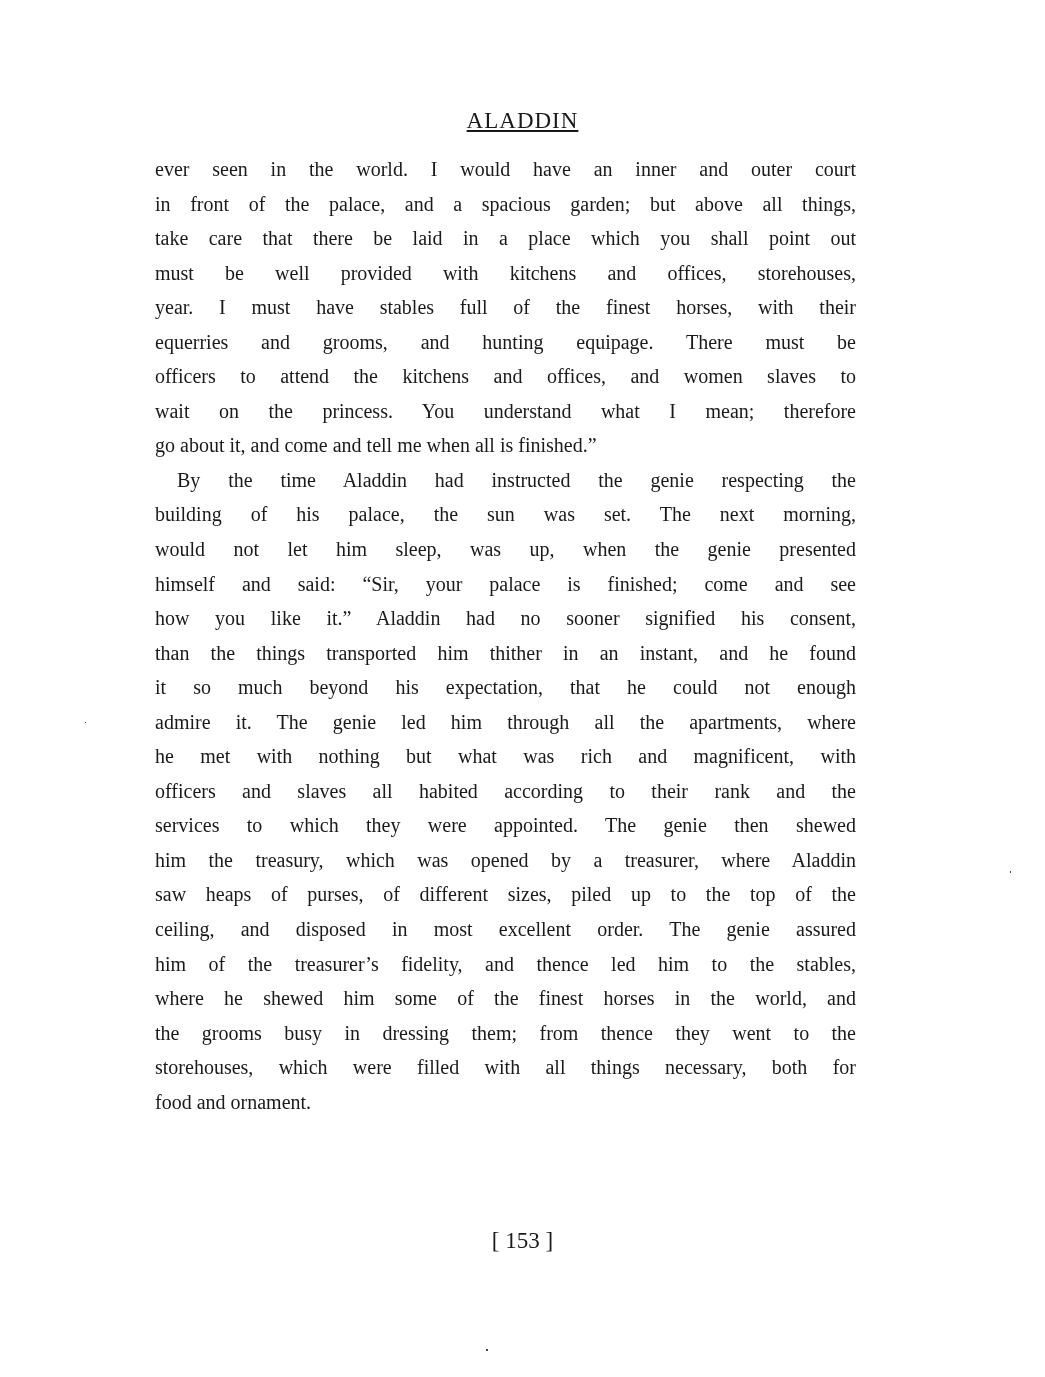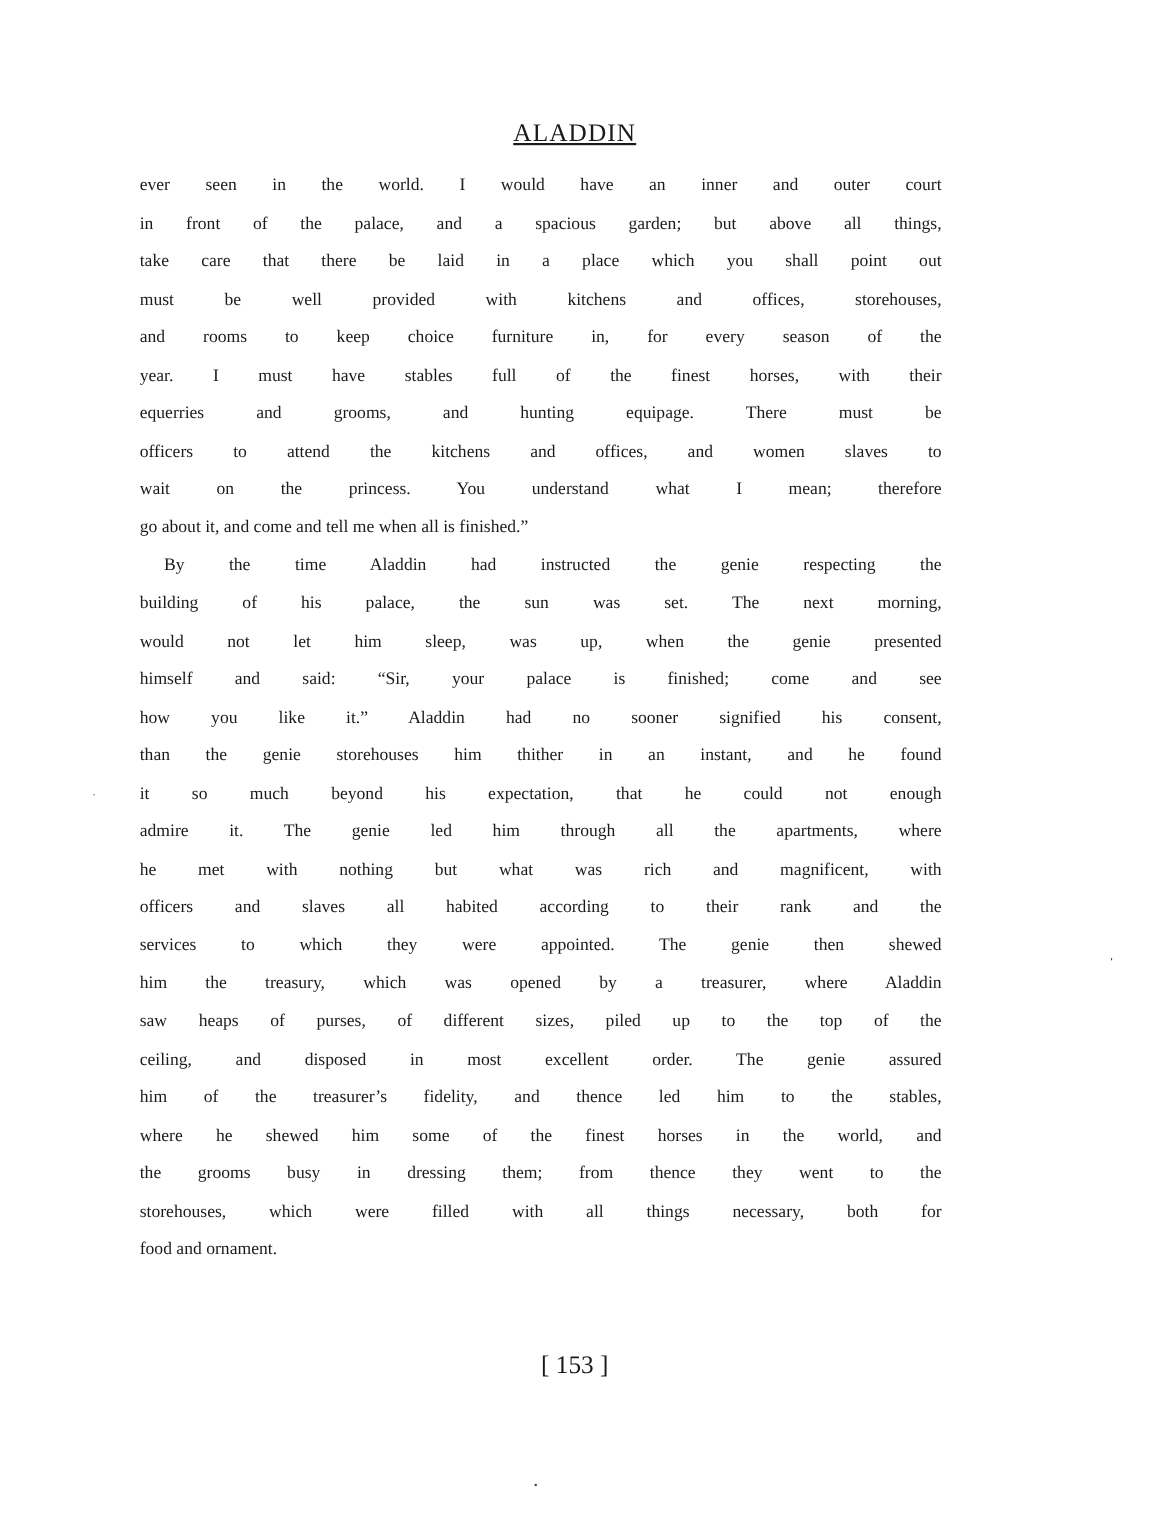--- a/index.html
+++ b/index.html
@@ -29,25 +29,26 @@
     .text-block {
       position: absolute;
       top: 152px;
       left: 127px;
       width: 729px;
     }
     .line {
       display: block;
       height: 34.55px;
       line-height: 34.55px;
-      font-size: 16px;
+      font-size: 20px;
       white-space: nowrap;
       text-align: justify;
       text-align-last: justify;
       overflow: visible;
+      margin-left: 28px;
     }
     .line.last {
       text-align: right;
       text-align-last: left;
     }
     .line.indent {
       padding-left: 22px;
       font-family: Liberation Serif, serif;
     }
     .folio {
@@ -70,35 +71,34 @@
 <div>
   <div class="running-head">ALADDIN</div>
 
   <div class="text-block">
 
     <div>
       <span class="line">ever seen in the world.  I would have an inner and outer court</span>
       <span class="line">in front of the palace, and a spacious garden;  but above all things,</span>
       <span class="line">take care that there be laid in a place which you shall point out</span>
       <span class="line">must be well provided with kitchens and offices, storehouses,</span>
-      <span class="line">and rooms to keep choice furniture in, for every season of the</span>
       <span class="line">year.  I must have stables full of the finest horses, with their</span>
       <span class="line">equerries and grooms, and hunting equipage.  There must be</span>
       <span class="line">officers to attend the kitchens and offices, and women slaves to</span>
       <span class="line">wait on the princess.  You understand what I mean;  therefore</span>
       <span class="line last">go about it, and come and tell me when all is finished.”</span>
     </div>
 
     <div>
       <span class="line indent">By the time Aladdin had instructed the genie respecting the</span>
       <span class="line">building of his palace, the sun was set.  The next morning,</span>
       <span class="line">would not let him sleep, was up, when the genie presented</span>
       <span class="line">himself and said: “Sir, your palace is finished; come and see</span>
       <span class="line">how you like it.”  Aladdin had no sooner signified his consent,</span>
-      <span class="line">than the genie storehouses him thither in an instant, and he found</span>
+      <span class="line">than the things transported him thither in an instant, and he found</span>
       <span class="line">it so much beyond his expectation, that he could not enough</span>
       <span class="line">admire it.  The genie led him through all the apartments, where</span>
       <span class="line">he met with nothing but what was rich and magnificent, with</span>
       <span class="line">officers and slaves all habited according to their rank and the</span>
       <span class="line">services to which they were appointed.  The genie then shewed</span>
       <span class="line">him the treasury, which was opened by a treasurer, where Aladdin</span>
       <span class="line">saw heaps of purses, of different sizes, piled up to the top of the</span>
       <span class="line">ceiling, and disposed in most excellent order.  The genie assured</span>
       <span class="line">him of the treasurer’s fidelity, and thence led him to the stables,</span>
       <span class="line">where he shewed him some of the finest horses in the world, and</span>

